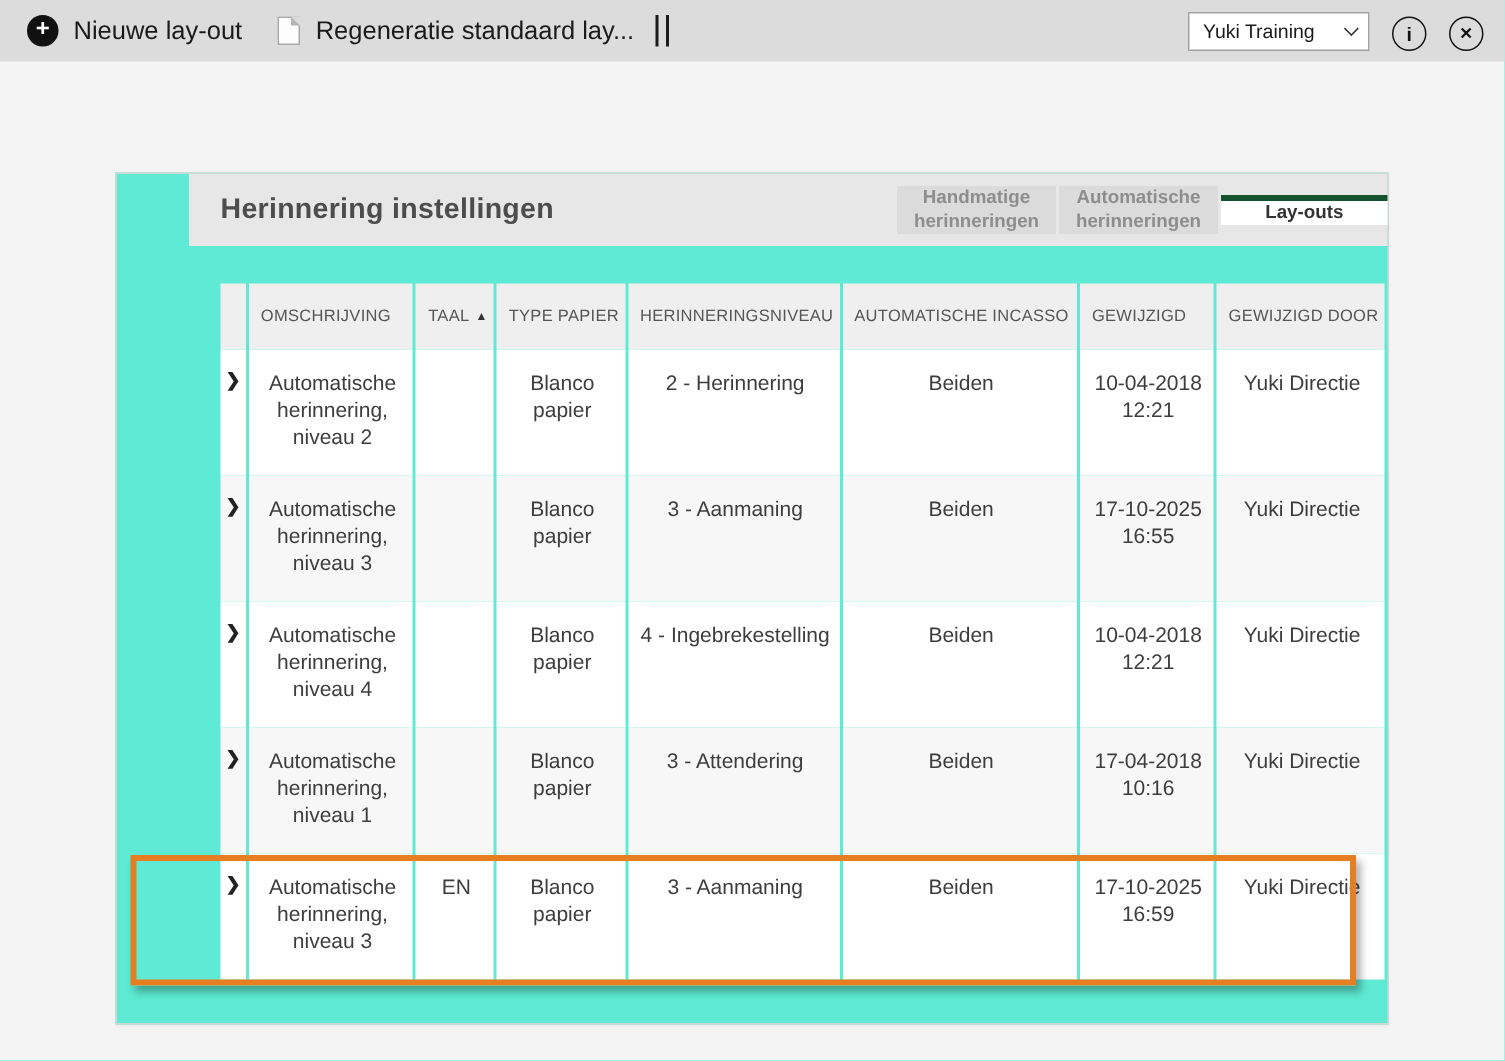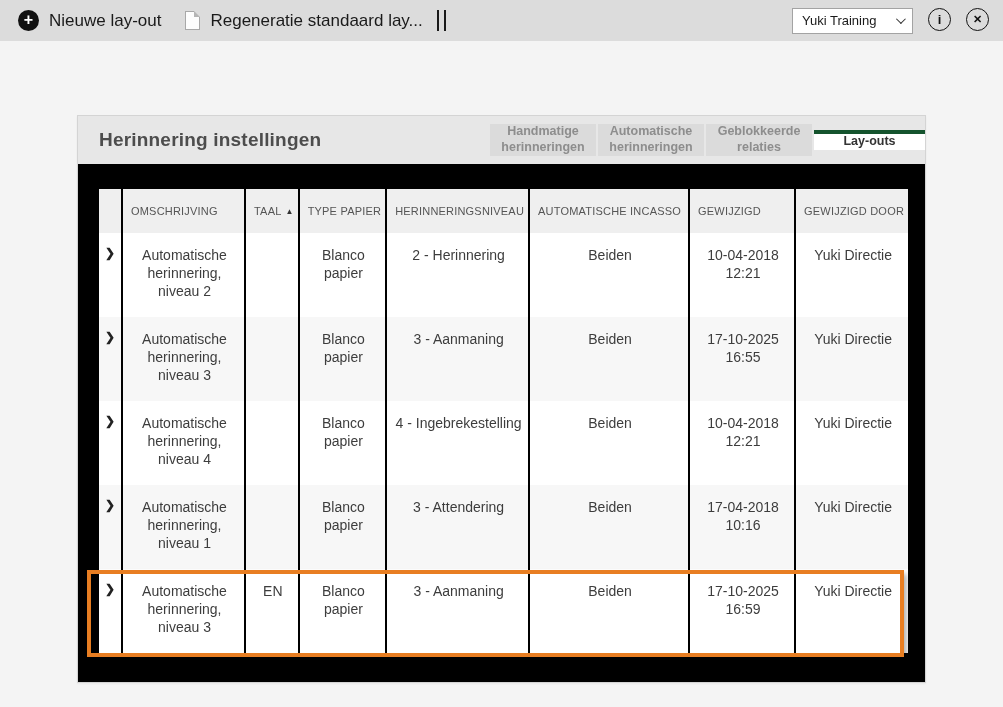--- a/index.html
+++ b/index.html
@@ -29,43 +29,44 @@
     width:15px; height:19px; background:#fdfdfd; border:1px solid #a8a8a8;
     position:relative; margin-left:24px;
   }
   .doc-icon::after {
     content:""; position:absolute; top:-1px; right:-1px;
     border-style:solid; border-width:0 6px 6px 0;
     border-color:#dcdcdc #dcdcdc #b5b5b5 #fdfdfd;
   }
   .tb-sep { display:flex; gap:5px; margin-left:14px; }
   .tb-sep i { display:block; width:2px; height:21px; background:#1a1a1a; }
-  .tb-right { margin-left:auto; display:flex; align-items:flex-start; gap:15px; }
+  .tb-right { margin-left:auto; display:flex; align-items:flex-end; gap:15px; }
   .select-box {
     width:121px; height:26px; background:#fff; border:1px solid #a3a3a3;
     display:flex; align-items:center; padding:0 9px; cursor:pointer;
   }
   .select-box span.val { font-size:13px; color:#1a1a1a; flex:1; }
   .chev-down {
     width:7px; height:7px; border-right:1.6px solid #333; border-bottom:1.6px solid #333;
     transform:rotate(45deg) translateY(-2px); margin-left:4px;
   }
   .round-icon {
     width:23px; height:23px; border-radius:50%; border:1.8px solid #111;
     display:flex; align-items:center; justify-content:center; cursor:pointer;
     color:#111; background:transparent;
   }
   .round-icon.info { font-size:13px; font-weight:bold; }
   .round-icon.close { font-size:11px; font-weight:bold; }
 
   
   .card {
     position:absolute; left:77px; top:115px; width:849px; height:568px;
-    background:#000000; border:1px solid #d4d4d4;
+    background:#5eead4; border:1px solid #d4d4d4;
     box-shadow:0 1px 2px rgba(0,0,0,.05);
+    padding-left:48px;
   }
   .band {
     height:48px; background:#e7e7e7; display:flex; align-items:stretch;
   }
   .page-title {
     font-size:19px; font-weight:bold; color:#4d4d4d;
     align-self:center; padding-left:21px; letter-spacing:.2px;
   }
   .tabs { margin-left:auto; display:flex; align-items:center; }
   .tab {
@@ -144,21 +145,20 @@
   </div>
 </div>
 
 <div class="card">
 
   <div class="band">
     <div class="page-title">Herinnering instellingen</div>
     <div class="tabs">
       <div class="tab">Handmatige herinneringen</div>
       <div class="tab">Automatische herinneringen</div>
-      <div class="tab">Geblokkeerde relaties</div>
       <div class="tab active">Lay-outs</div>
     </div>
   </div>
 
   <table class="grid">
     <colgroup>
       <col class="col-exp">
         <col class="col-oms">
         <col class="col-taal">
         <col class="col-pap">

